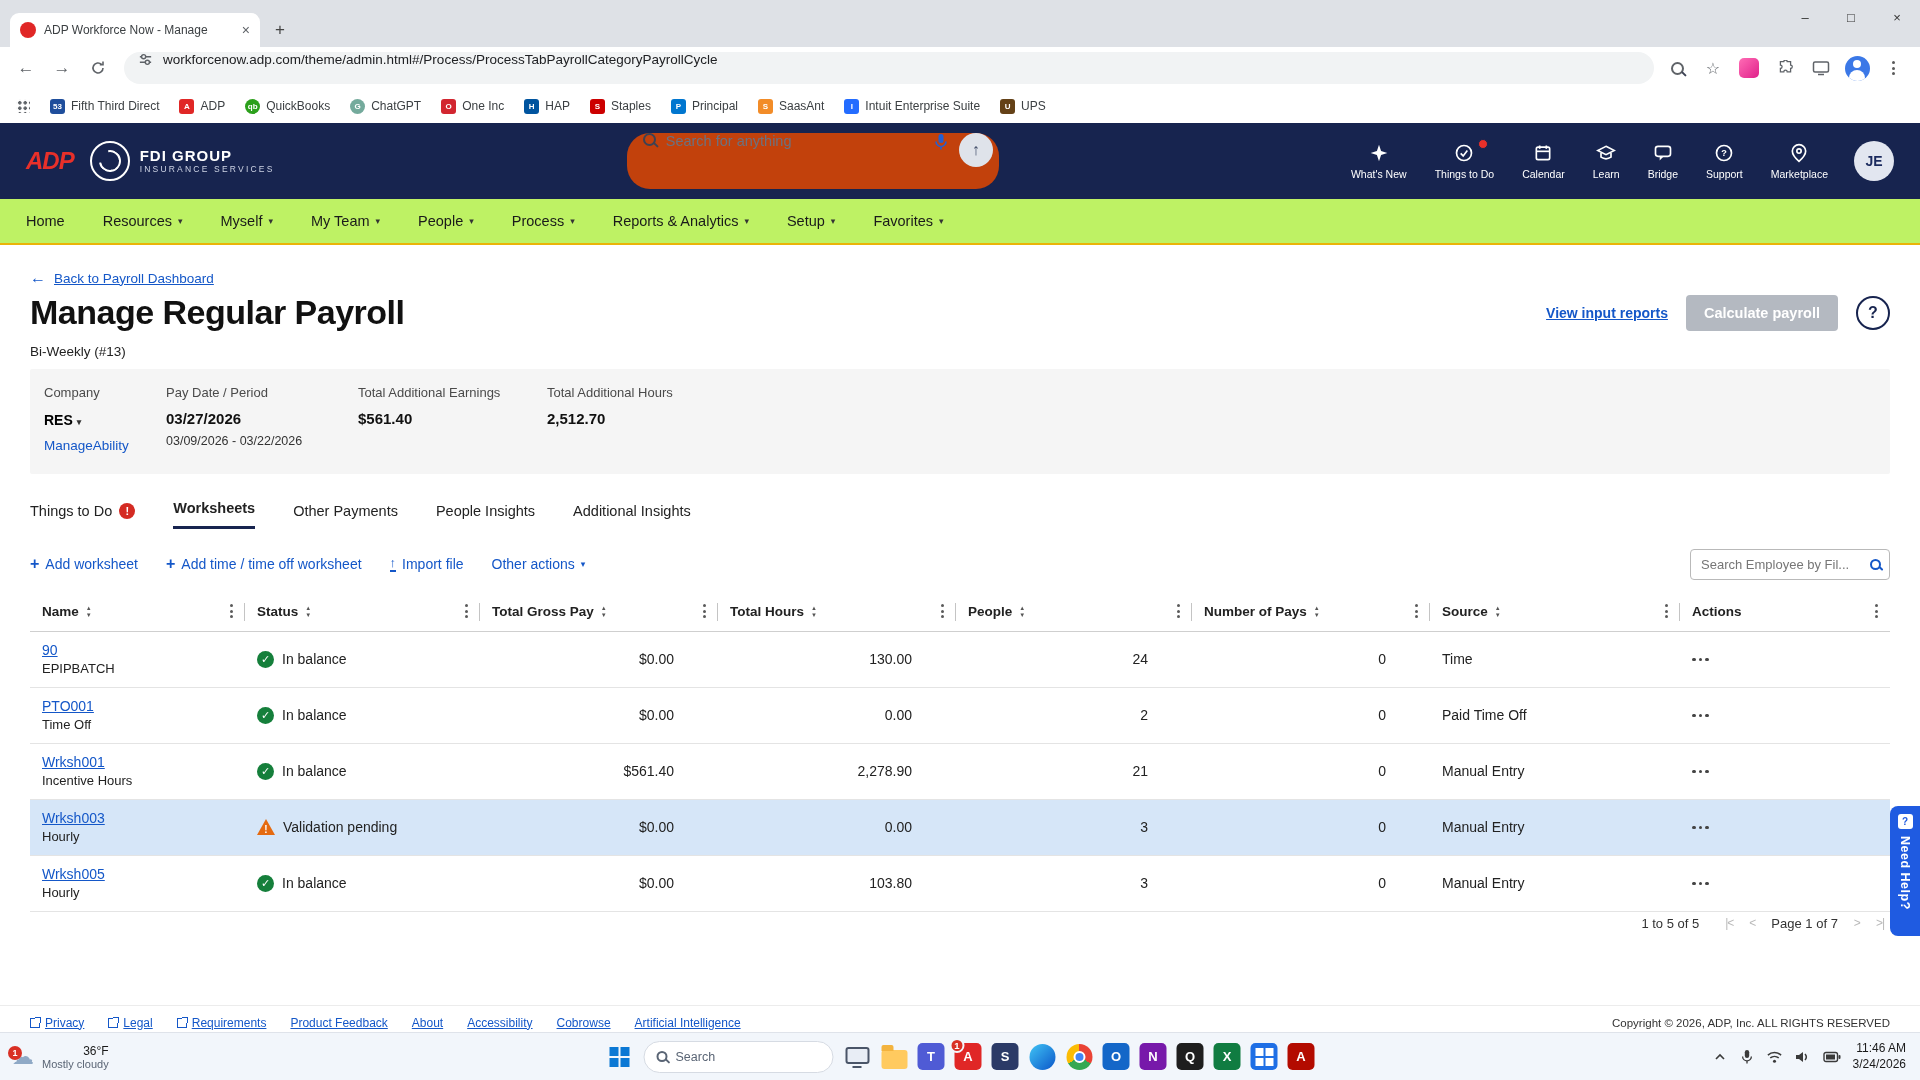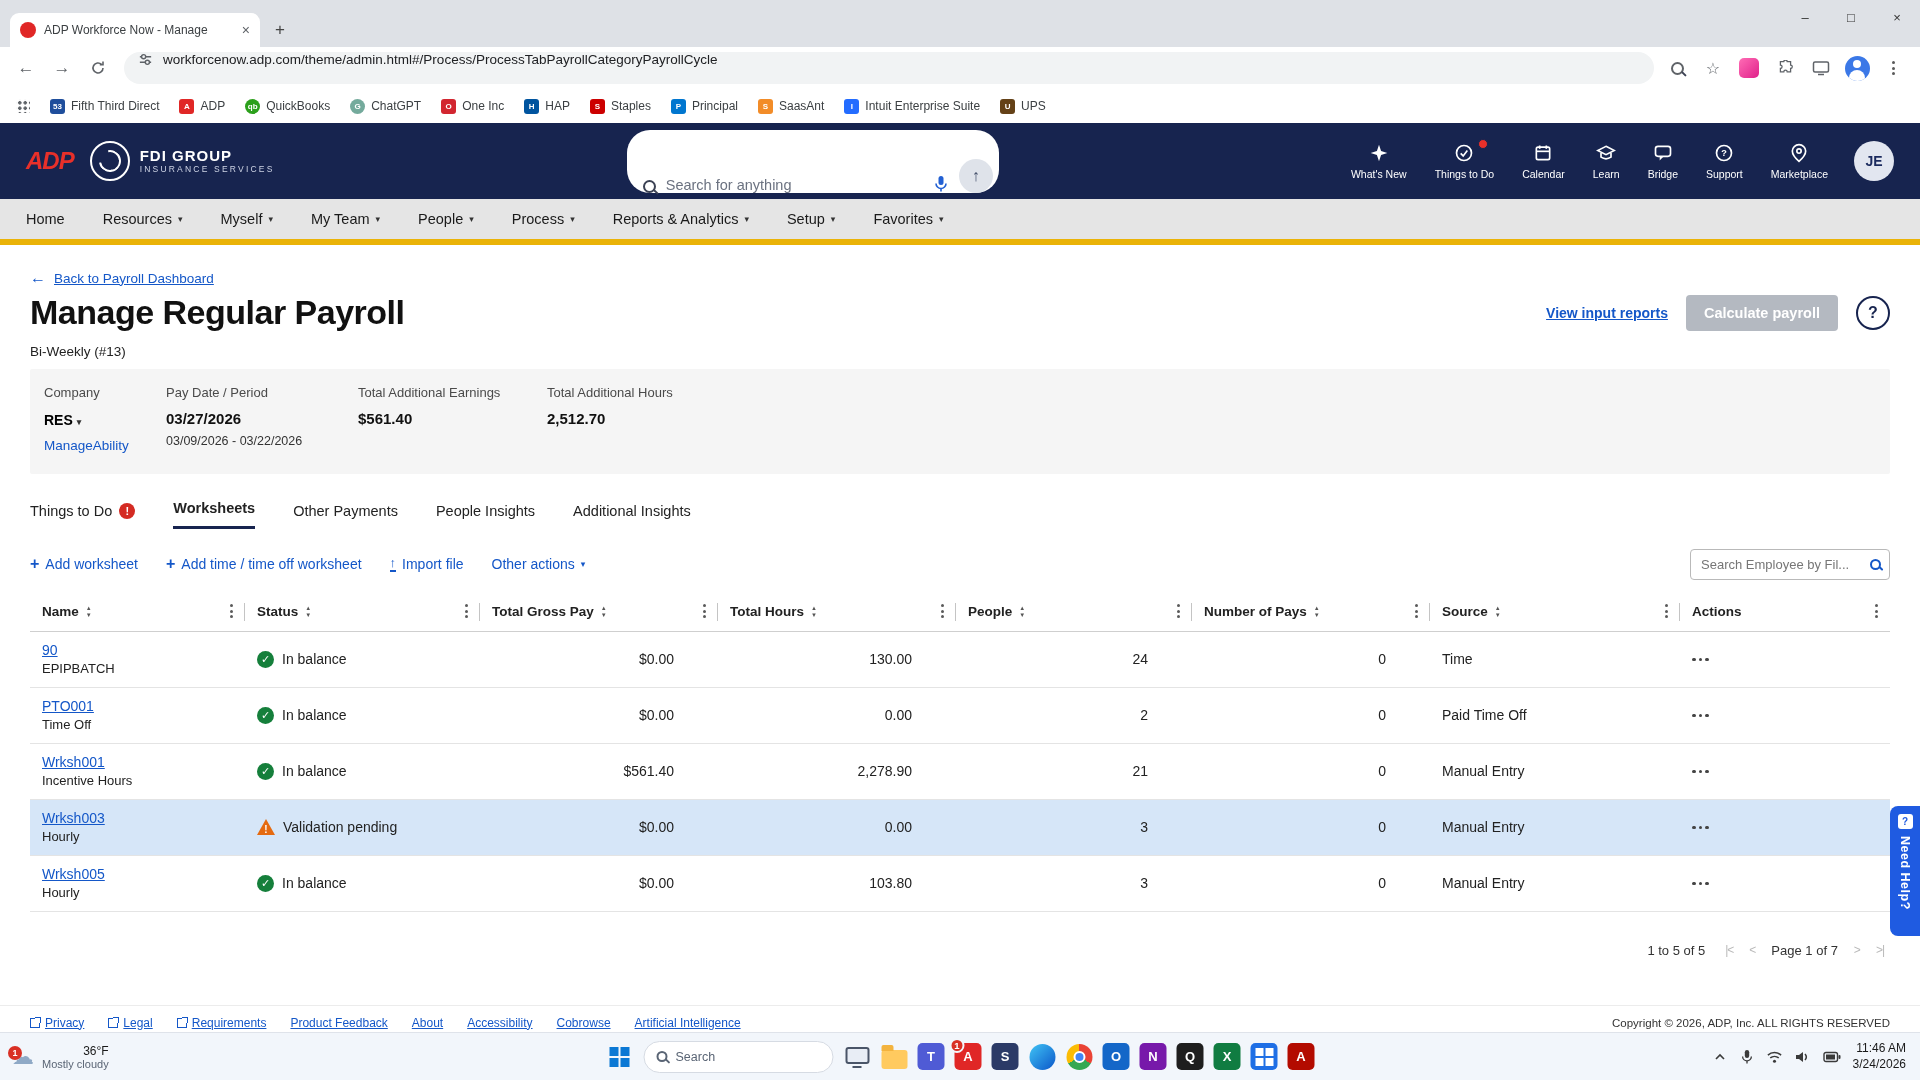--- a/index.html
+++ b/index.html
@@ -37,33 +37,33 @@
   .f9{background:#f28c28}.f10{background:#236cff}.f11{background:#644117}
 
   
   .adp-header { height:76px; background:#17244f; display:flex; align-items:center; padding:0 26px; color:#fff; }
   .logo-adp { color:#e8302a; font-size:24px; font-weight:bold; font-style:italic; letter-spacing:-1px; margin-right:16px; }
   .fdi-circle { width:40px; height:40px; border:2.5px solid #fff; border-radius:50%; position:relative; margin-right:10px; flex:none; }
   .fdi-circle::after { content:""; position:absolute; inset:7px; border:2px solid #fff; border-radius:50%; border-left-color:transparent; transform:rotate(35deg); }
   .brand-text { line-height:1.15; }
   .brand-1 { font-size:15px; font-weight:bold; letter-spacing:1px; }
   .brand-2 { font-size:8.5px; letter-spacing:2.2px; color:#cdd3e4; }
-  .hdr-search { width:372px; height:63px; background:#ffffff; border-radius:23px; display:flex; align-items:flex-end; padding:0 6px 0 16px; gap:10px; margin-left:auto; }
+  .hdr-search { width:372px; height:56px; background:#c2410c; border-radius:23px; display:flex; align-items:flex-start; padding:0 6px 0 16px; gap:10px; margin-left:auto; }
   .hdr-search input { border:none; outline:none; flex:1; font-size:14.5px; font-family:"Liberation Sans",sans-serif; color:#222; background:transparent; }
   .hdr-search input::placeholder { color:#6b7280; }
   .mag { width:13px; height:13px; border:2px solid #3c4254; border-radius:50%; position:relative; flex:none; }
   .mag::after { content:""; position:absolute; width:2px; height:6px; background:#3c4254; transform:rotate(-45deg); right:-3px; bottom:-4px; border-radius:1px; }
   .go-btn { width:34px; height:34px; border-radius:50%; background:#dfe3ea; display:flex; align-items:center; justify-content:center; color:#44506b; font-size:16px; flex:none; }
   .hdr-menu { display:flex; align-items:flex-start; gap:28px; margin-left:auto; margin-right:26px; }
   .hdr-item { display:flex; flex-direction:column; align-items:center; gap:5px; font-size:10.5px; color:#fff; position:relative; white-space:nowrap; }
   .hdr-badge { position:absolute; top:-4px; right:6px; width:10px; height:10px; border-radius:50%; background:#e8302a; border:1.5px solid #17244f; }
   .avatar { width:40px; height:40px; border-radius:50%; background:#e2e6f0; color:#1b2a5e; font-weight:bold; font-size:14px; display:flex; align-items:center; justify-content:center; flex:none; }
 
   
-  .main-nav { height:46px; display:flex; align-items:center; padding:0 26px; gap:38px; border-bottom:6px solid #eab308; font-size:14.5px; color:#1a1a1a; background:#e5e5e5; }
+  .main-nav { height:46px; display:flex; align-items:center; padding:0 26px; gap:38px; border-bottom:2px solid #eab308; font-size:14.5px; color:#1a1a1a; background:#bef264; }
   .nav-item { display:flex; align-items:center; gap:6px; white-space:nowrap; }
   .caret { font-size:9px; color:#333; }
 
   
   .app-body { height:794px; display:flex; flex-direction:column; }
   .content { flex:1; padding:24px 30px 0 30px; overflow:hidden; }
   a, .link { color:#1457c8; text-decoration:underline; cursor:pointer; }
   .back-row { display:flex; align-items:center; gap:8px; font-size:13.5px; }
   .back-arrow { color:#1457c8; font-size:16px; text-decoration:none; }
   .title-row { display:flex; align-items:center; margin-top:6px; }
@@ -114,21 +114,21 @@
   .cell { padding:0 12px; font-size:14px; color:#222; }
   .name-cell a { font-size:14px; }
   .name-sub { font-size:13px; color:#222; margin-top:3px; }
   .num { text-align:right; padding-right:44px; }
   .status-cell { display:flex; align-items:center; gap:8px; }
   .ok-ico { width:17px; height:17px; border-radius:50%; background:#157f3b; color:#fff; font-size:11px; display:flex; align-items:center; justify-content:center; flex:none; }
   .warn-ico { width:18px; height:16px; position:relative; flex:none; }
   .warn-ico::before { content:""; position:absolute; left:0; top:0; border-left:9px solid transparent; border-right:9px solid transparent; border-bottom:16px solid #e56a10; }
   .warn-ico::after { content:"!"; position:absolute; left:0; right:0; bottom:0; text-align:center; color:#fff; font-size:10px; font-weight:bold; }
 
-  .pagination { margin-top:4px; height:42px; display:flex; align-items:flex-end; justify-content:flex-end; gap:20px; font-size:13px; color:#333; padding-right:6px; }
+  .pagination { margin-top:4px; height:42px; display:flex; align-items:flex-start; justify-content:flex-end; gap:26px; font-size:13px; color:#333; padding-right:6px; }
   .pg-ctrl { display:flex; align-items:center; gap:16px; }
   .pg-ico { color:#b9b9b9; font-size:12px; letter-spacing:-1px; }
 
   .page-footer { height:34px; display:flex; align-items:center; padding:0 30px; gap:24px; font-size:12px; border-top:1px solid #ececec; }
   .flink { display:flex; align-items:center; gap:5px; white-space:nowrap; }
   .flink-ico { width:10px; height:10px; border:1.5px solid #1457c8; position:relative; flex:none; }
   .flink-ico::after { content:""; position:absolute; right:-2px; top:-2px; width:5px; height:5px; background:#fff; border-top:1.5px solid #1457c8; border-right:1.5px solid #1457c8; }
   .copyright { margin-left:auto; color:#333; font-size:11.5px; }
 
   .need-help { position:absolute; right:0; top:806px; width:30px; height:130px; background:#1f5be1; border-radius:8px 0 0 8px; color:#fff; display:flex; flex-direction:column; align-items:center; padding-top:8px; gap:7px; z-index:5; }

